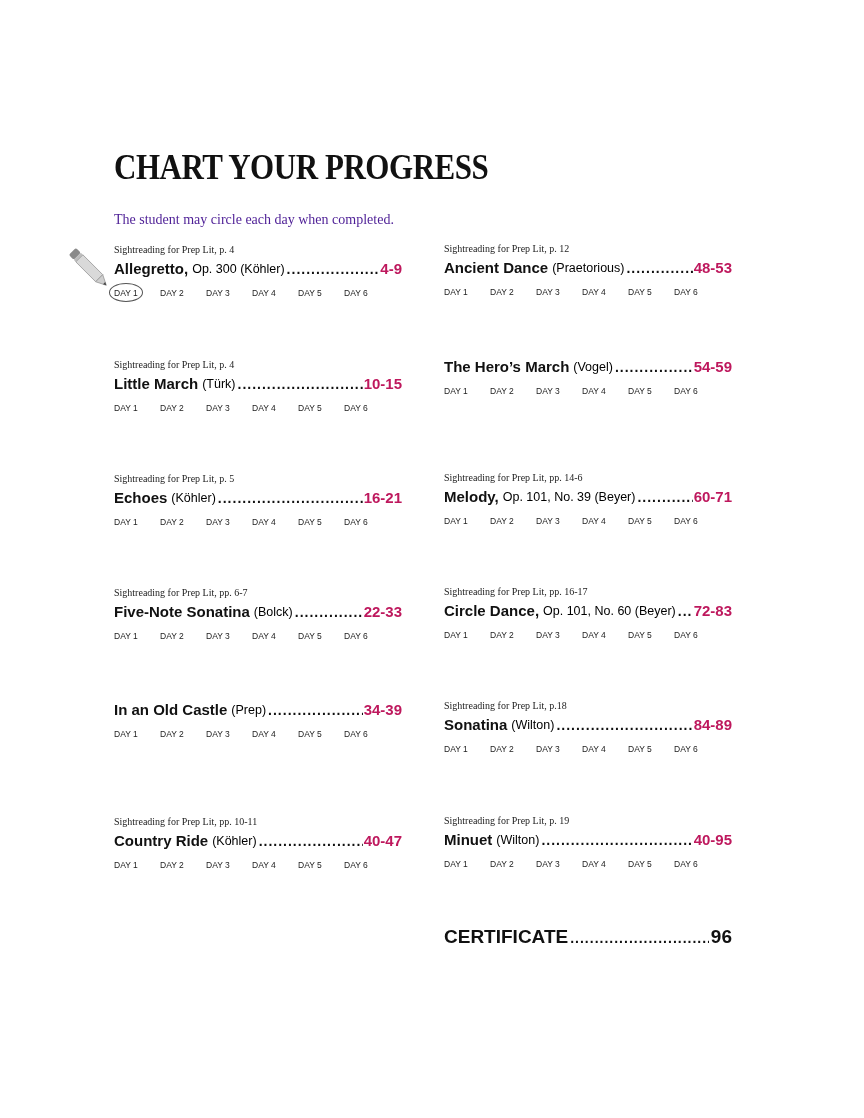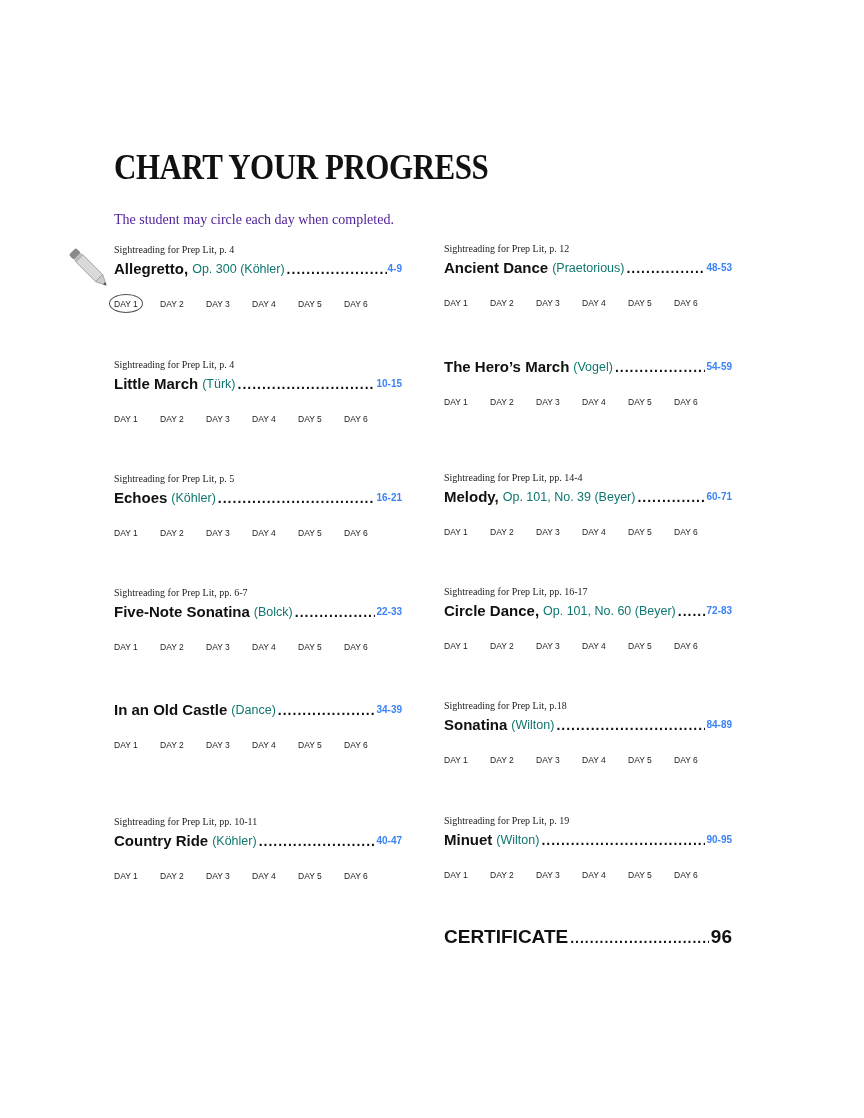--- a/index.html
+++ b/index.html
@@ -16,28 +16,28 @@
   }
   .entry { position: absolute; width: 288px; }
   .entry .source {
     font-family: "Liberation Serif", serif; font-size: 10px; color: #222; line-height: 16px; white-space: nowrap;
   }
   .entry .title-line {
     display: flex; align-items: flex-end; margin-top: 1px; line-height: 20px; white-space: nowrap;
     font-family: "Liberation Sans", sans-serif;
   }
   .entry .piece { font-weight: bold; font-size: 15px; color: #111; }
-  .entry .composer { font-size: 12.5px; color: #0f766e; margin-left: 4px; }
+  .entry .composer { font-size: 12.5px; color: #000000; margin-left: 4px; }
   .entry .leader {
     flex: 1; overflow: hidden; font-weight: bold; font-size: 14px; color: #111;
     margin: 0 1px 0 2px; letter-spacing: 1px;
   }
   .entry .leader::before { content: "............................................................................................"; }
-  .entry .pages { font-weight: bold; font-size: 10px; color: #3b82f6; }
-  .days { display: flex; margin-top: 20px; align-items: center; }
+  .entry .pages { font-weight: bold; font-size: 15px; color: #be185d; }
+  .days { display: flex; margin-top: 9px; align-items: center; }
   .day {
     font-family: "Liberation Sans", sans-serif; font-size: 8.5px; color: #222;
     width: 46px; position: relative; cursor: pointer;
   }
   .day.circled::before {
     content: ""; position: absolute; left: -5px; top: -5px; width: 32px; height: 17px;
     border: 1px solid #555; border-radius: 50%;
   }
   .certificate {
     position: absolute; left: 444px; top: 926px; width: 288px;
@@ -143,21 +143,21 @@
       <div class="days">
         <span class="day">DAY 1</span>
         <span class="day">DAY 2</span>
         <span class="day">DAY 3</span>
         <span class="day">DAY 4</span>
         <span class="day">DAY 5</span>
         <span class="day">DAY 6</span>
       </div>
     </div>
     <div class="entry" style="left: 444px; top: 470px;">
-      <div class="source">Sightreading for Prep Lit, pp. 14-4</div>
+      <div class="source">Sightreading for Prep Lit, pp. 14-6</div>
       <div class="title-line">
         <span class="piece">Melody,</span>
         <span class="composer">Op. 101, No. 39 (Beyer)</span>
         <span class="leader"></span>
         <span class="pages">60-71</span>
       </div>
       <div class="days">
         <span class="day">DAY 1</span>
         <span class="day">DAY 2</span>
         <span class="day">DAY 3</span>
@@ -196,21 +196,21 @@
         <span class="day">DAY 2</span>
         <span class="day">DAY 3</span>
         <span class="day">DAY 4</span>
         <span class="day">DAY 5</span>
         <span class="day">DAY 6</span>
       </div>
     </div>
     <div class="entry" style="left: 114px; top: 699px;">
       <div class="title-line">
         <span class="piece">In an Old Castle</span>
-        <span class="composer">(Dance)</span>
+        <span class="composer">(Prep)</span>
         <span class="leader"></span>
         <span class="pages">34-39</span>
       </div>
       <div class="days">
         <span class="day">DAY 1</span>
         <span class="day">DAY 2</span>
         <span class="day">DAY 3</span>
         <span class="day">DAY 4</span>
         <span class="day">DAY 5</span>
         <span class="day">DAY 6</span>
@@ -249,21 +249,21 @@
         <span class="day">DAY 5</span>
         <span class="day">DAY 6</span>
       </div>
     </div>
     <div class="entry" style="left: 444px; top: 813px;">
       <div class="source">Sightreading for Prep Lit, p. 19</div>
       <div class="title-line">
         <span class="piece">Minuet</span>
         <span class="composer">(Wilton)</span>
         <span class="leader"></span>
-        <span class="pages">90-95</span>
+        <span class="pages">40-95</span>
       </div>
       <div class="days">
         <span class="day">DAY 1</span>
         <span class="day">DAY 2</span>
         <span class="day">DAY 3</span>
         <span class="day">DAY 4</span>
         <span class="day">DAY 5</span>
         <span class="day">DAY 6</span>
       </div>
     </div>

